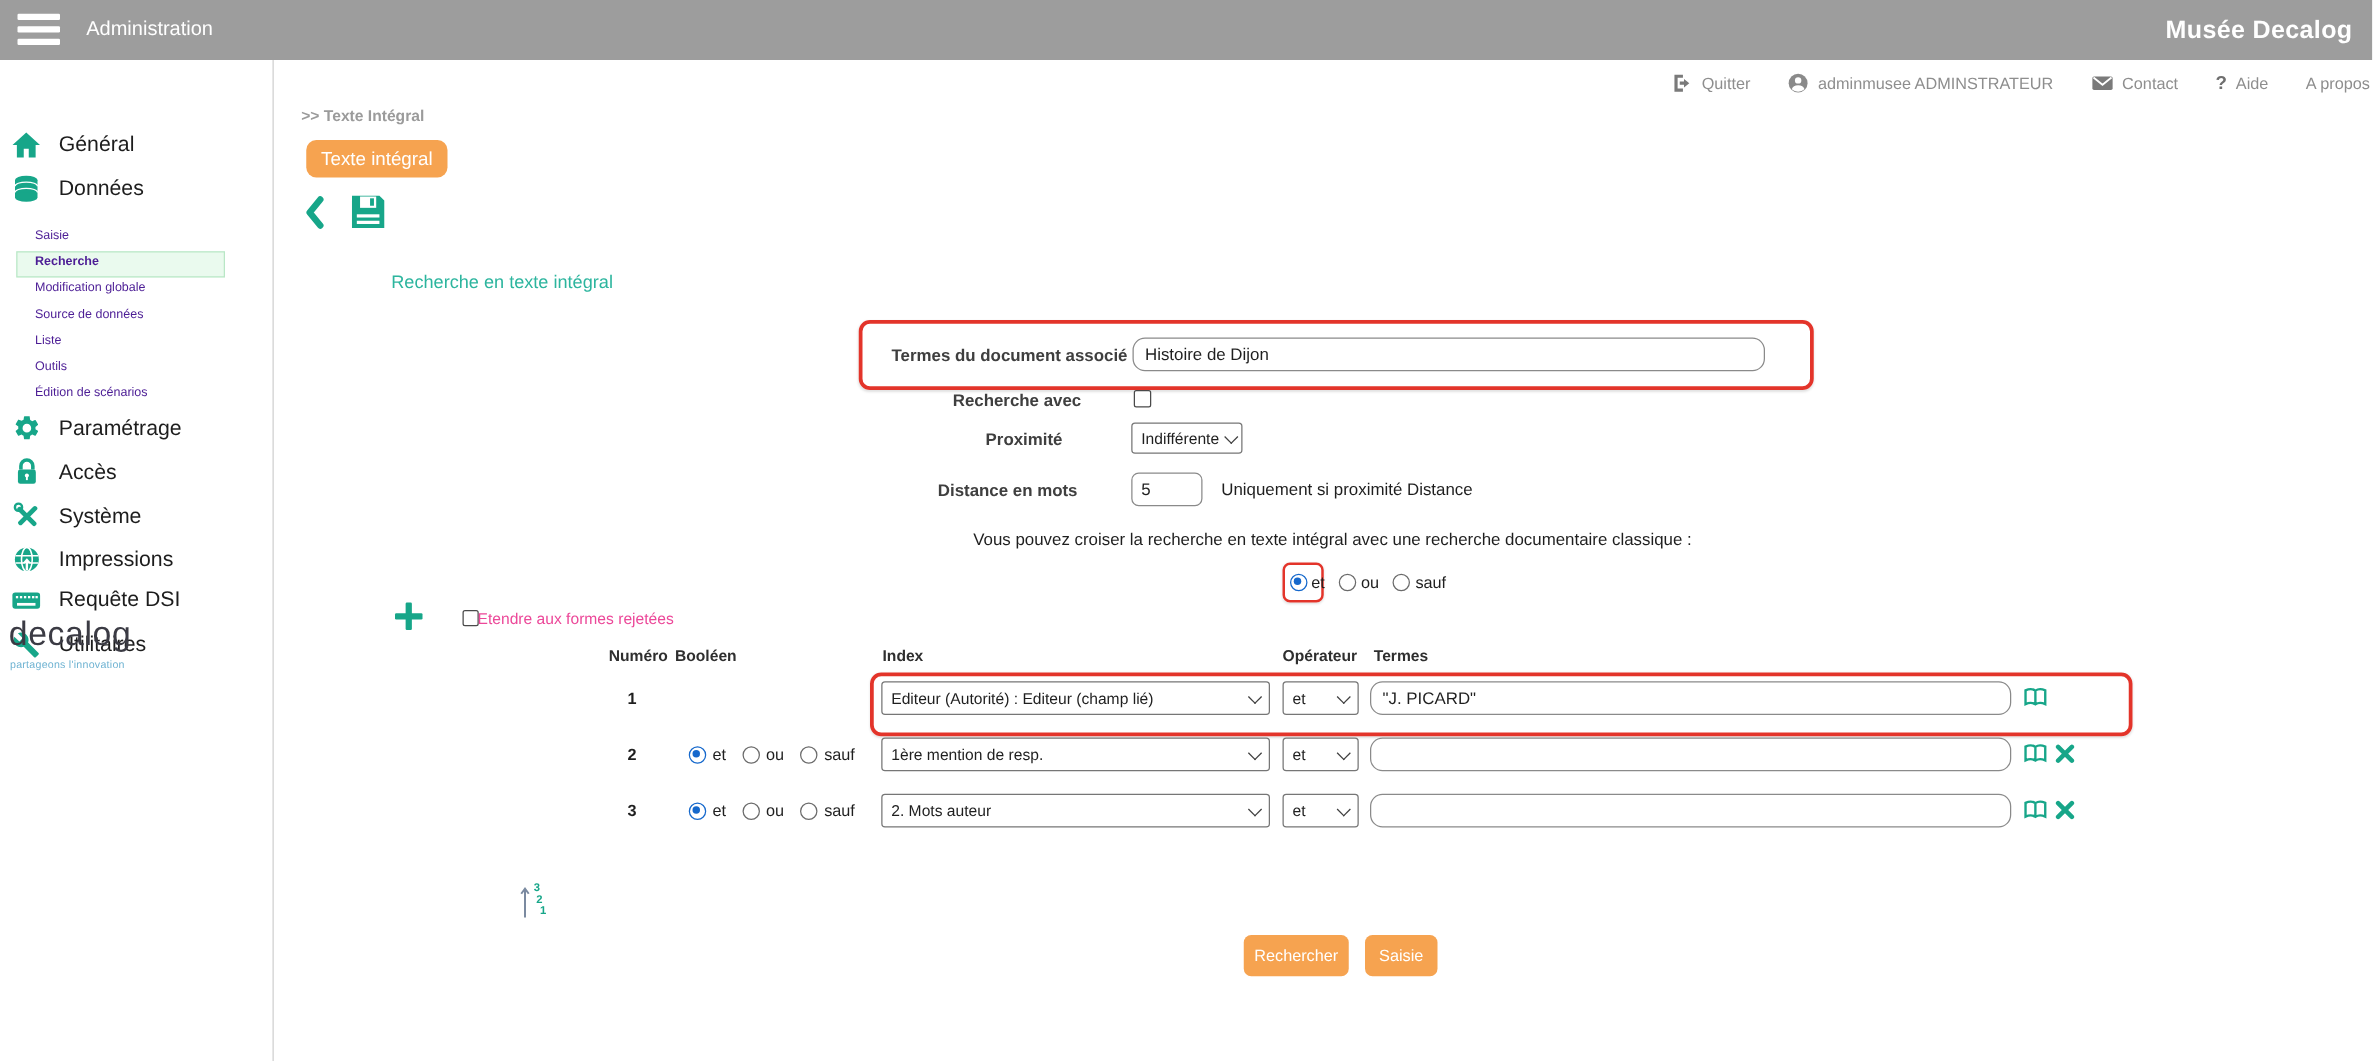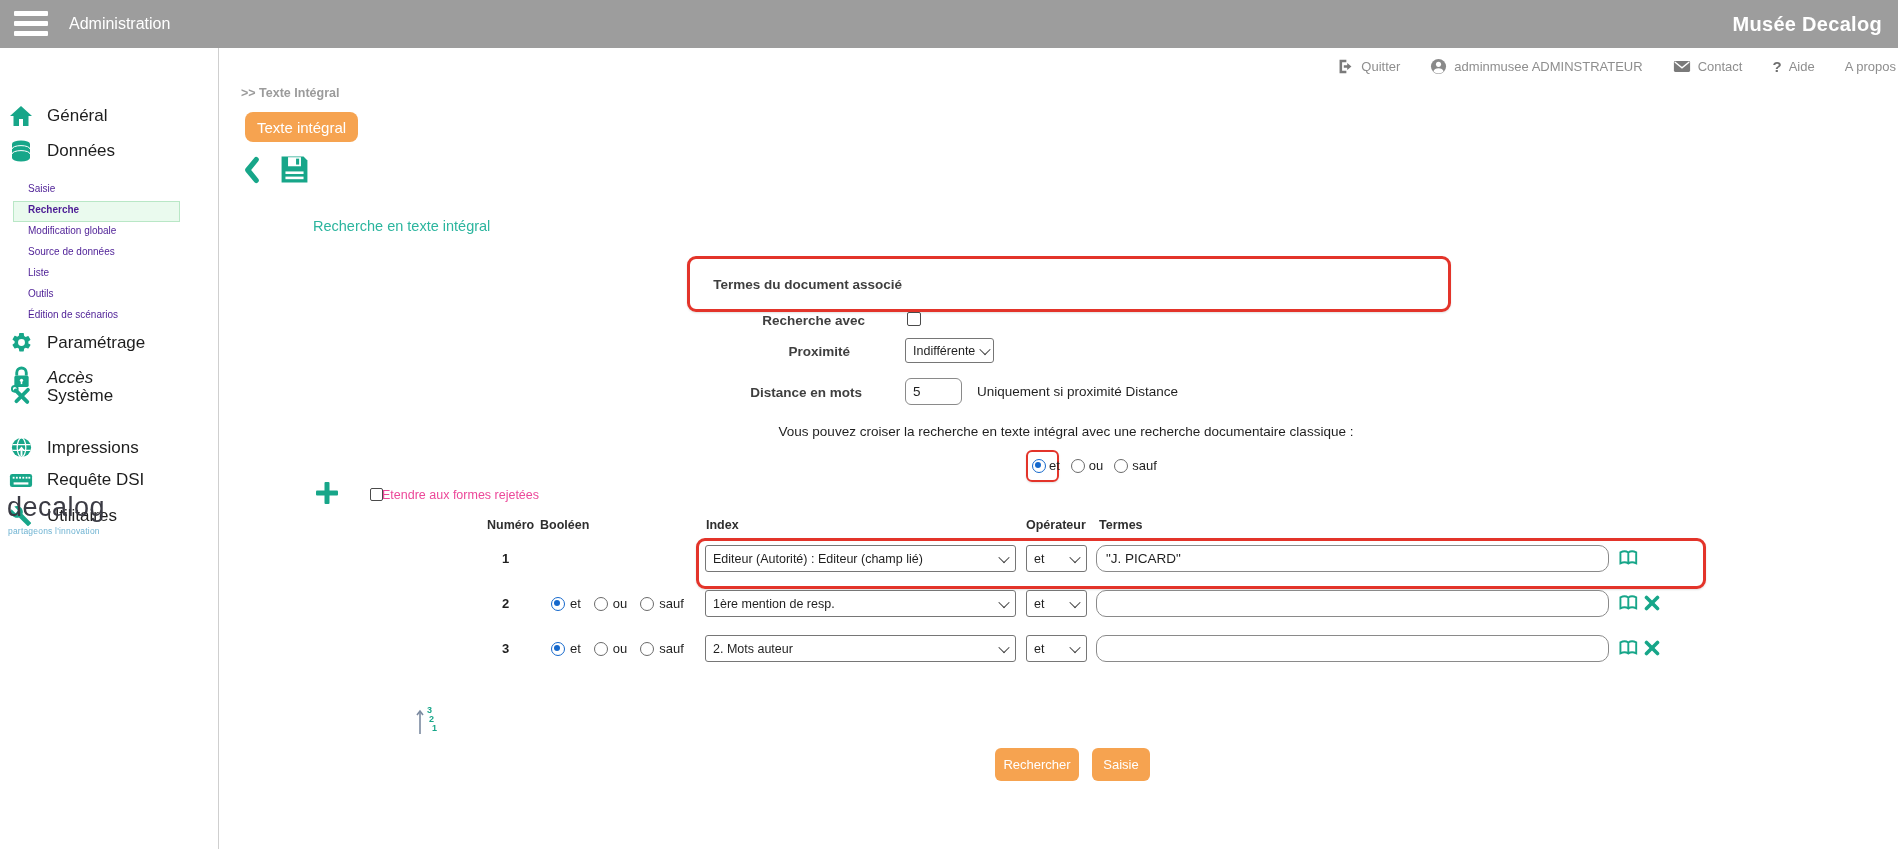--- a/index.html
+++ b/index.html
@@ -130,32 +130,32 @@
     <div class="sb-sub" style="top:261px;">Édition de scénarios</div>
 
     <div class="sb-top" style="left:8px;top:283px;">
       <span class="ic">
           <svg width="23" height="23" viewBox="0 0 24 24">
             <path fill="#17a689" d="M19.14,12.94a7.07,7.07 0 0,0 .06-.94 7.07,7.07 0 0,0-.06-.94l2.03-1.58a.5.5 0 0,0 .12-.64l-1.92-3.32a.5.5 0 0,0-.61-.22l-2.39.96a7.3,7.3 0 0,0-1.62-.94l-.36-2.54A.5.5 0 0,0 13.9,2h-3.8a.5.5 0 0,0-.5.42l-.36,2.54a7.3,7.3 0 0,0-1.62.94l-2.39-.96a.5.5 0 0,0-.61.22L2.7,8.48a.5.5 0 0,0 .12.64l2.03,1.58a7.07,7.07 0 0,0 0,1.88L2.82,14.16a.5.5 0 0,0-.12.64l1.92,3.32c.14.24.42.34.61.22l2.39-.96c.5.38 1.03.7 1.62.94l.36,2.54a.5.5 0 0,0 .5.42h3.8a.5.5 0 0,0 .5-.42l.36-2.54a7.3,7.3 0 0,0 1.62-.94l2.39.96c.24.1.47,0 .61-.22l1.92-3.32a.5.5 0 0,0-.12-.64ZM12,15.6A3.6,3.6 0 1,1 15.6,12 3.6,3.6 0 0,1 12,15.6Z"></path>
           </svg>
         </span>
       <span>Paramétrage</span>
     </div>
-    <div class="sb-top" style="left:8px;top:318px;font-style:italic;">
+    <div class="sb-top" style="left:8px;top:318px;">
       <span class="ic">
           <svg width="21" height="23" viewBox="0 0 22 24">
             <path d="M6 10 V7 a5 5 0 0 1 10 0 v3" fill="none" stroke="#17a689" stroke-width="3"></path>
             <rect x="3.5" y="10" width="15" height="12" rx="2" fill="#17a689"></rect>
             <circle cx="11" cy="15" r="1.7" fill="#fff"></circle>
             <rect x="10.2" y="15.5" width="1.6" height="3.4" fill="#fff"></rect>
           </svg>
         </span>
       <span>Accès</span>
     </div>
-    <div class="sb-top" style="left:8px;top:336px;">
+    <div class="sb-top" style="left:8px;top:353px;">
       <span class="ic">
           <svg width="23" height="23" viewBox="0 0 24 24">
             <rect x="2" y="10.5" width="21" height="4" rx="2" fill="#17a689" transform="rotate(45 12 12)"></rect>
             <rect x="2" y="10.5" width="21" height="4" rx="2" fill="#17a689" transform="rotate(-45 12 12)"></rect>
             <circle cx="5" cy="5" r="3" fill="none" stroke="#17a689" stroke-width="2"></circle>
           </svg>
         </span>
       <span>Système</span>
     </div>
     <div class="sb-top" style="left:8px;top:388px;">
@@ -219,20 +219,21 @@
         <rect x="13.2" y="3.6" width="2.4" height="4.6" fill="#17a689"></rect>
         <rect x="5" y="13.5" width="14" height="2" fill="#fff"></rect>
         <rect x="5" y="17.5" width="14" height="2" fill="#fff"></rect>
       </svg>
   </div>
 
   <div class="abs page-title" style="left:313px;top:218px;">Recherche en texte intégral</div>
 
   <div class="abs red-box" style="left:687px;top:256px;width:758px;height:50px;"></div>
   <div class="abs flabel" style="right:996px;top:277px;">Termes du document associé</div>
+  <input class="abs txt-input" style="left: 906px; top: 270px; width: 506px; height: 27px;" value="Histoire de Dijon">
 
   <div class="abs flabel" style="right:1033px;top:313px;">Recherche avec</div>
   <div class="abs checkbox" style="left:907px;top:312px;"></div>
 
   <div class="abs flabel" style="right:1048px;top:344px;">Proximité</div>
   <div class="abs sel" style="left:905px;top:338px;width:89px;height:25px;">
     <span>Indifférente</span>
     <span class="chev"></span>
   </div>
 

